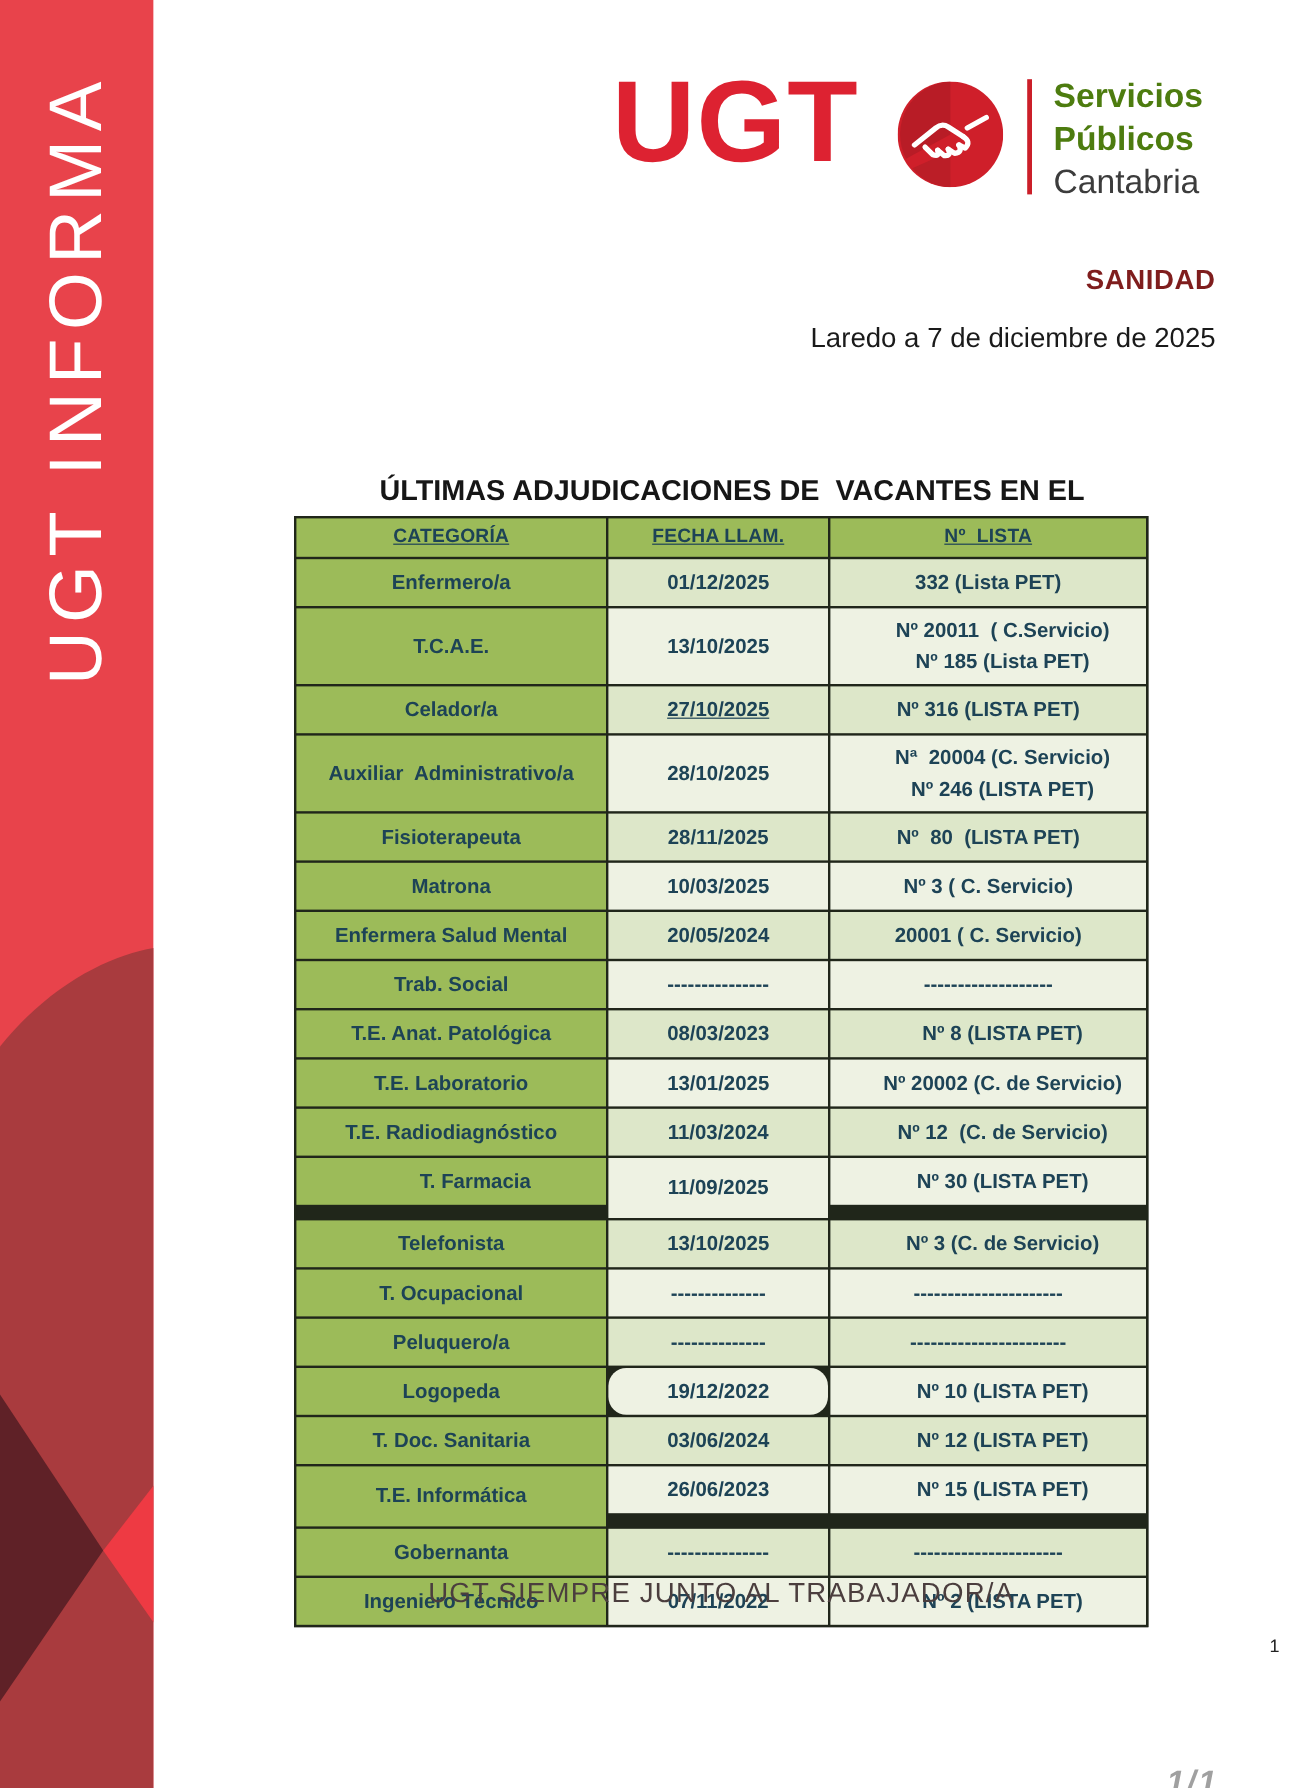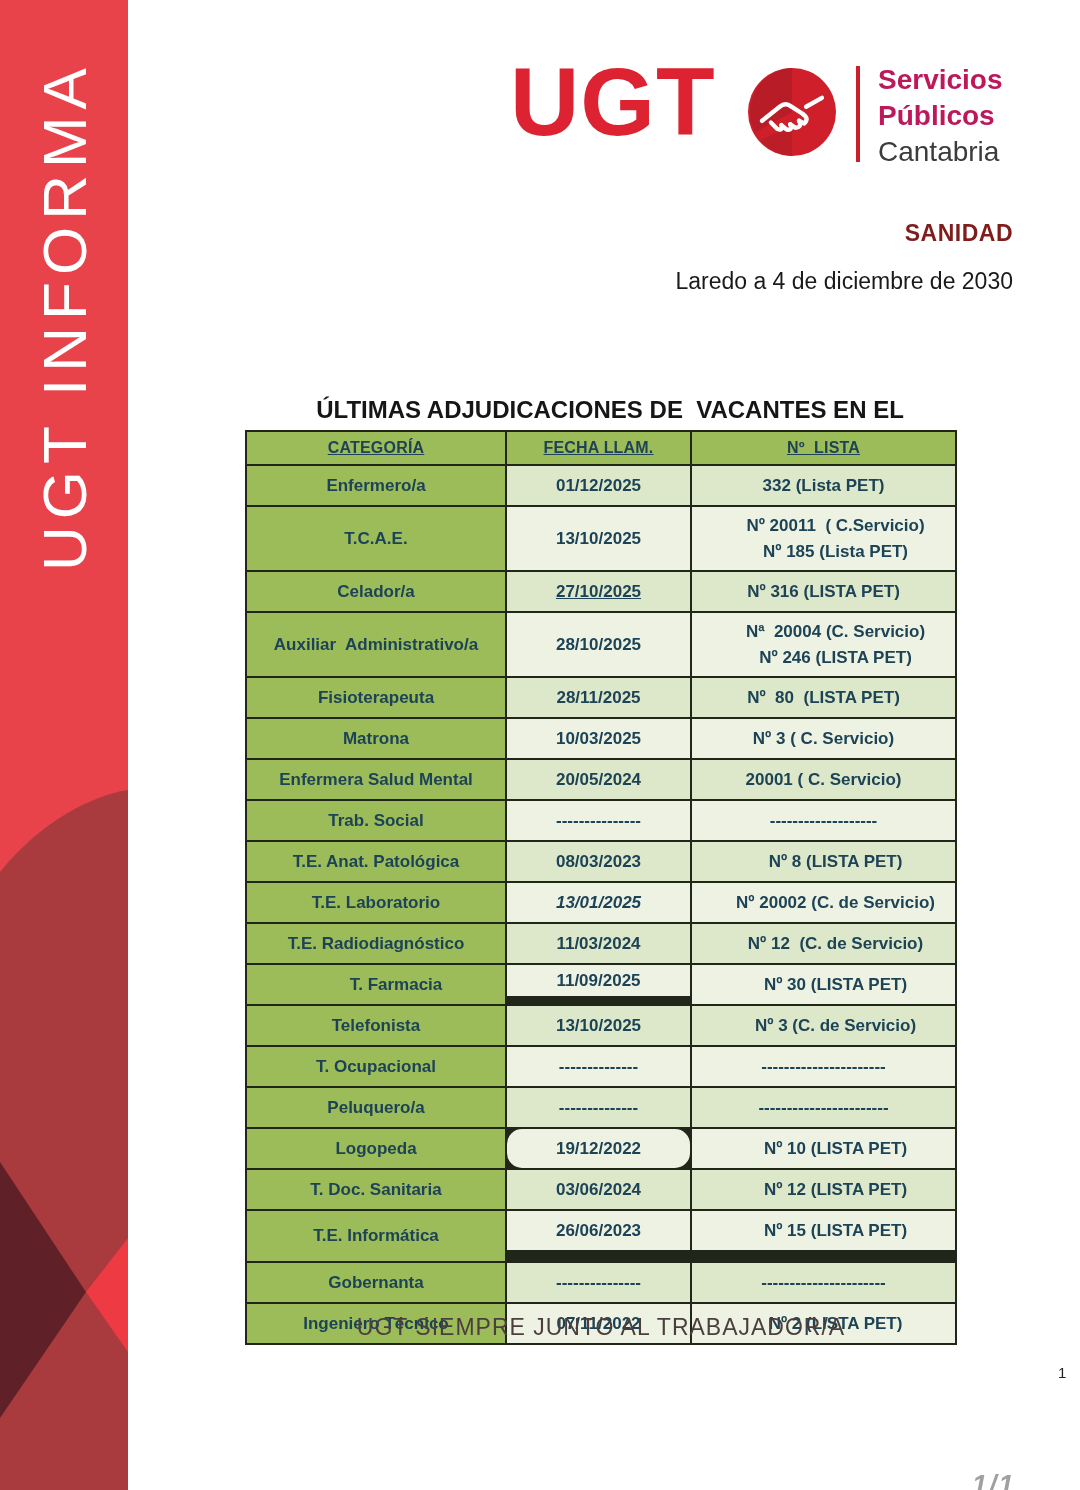--- a/index.html
+++ b/index.html
@@ -22,21 +22,21 @@
 
   
   .logo-ugt {
     position:absolute; left:510px; top:52px;
     font-size:96px; font-weight:800; letter-spacing:1px;
     color:#dd2231; line-height:100px;
   }
   .logo-circle { position:absolute; left:748px; top:68px; width:88px; height:88px; }
   .logo-divider { position:absolute; left:856px; top:66px; width:4px; height:96px; background:#cb1f29; }
   .logo-org { position:absolute; left:878px; top:62px; line-height:36px; }
-  .logo-org .l1, .logo-org .l2 { font-size:28px; font-weight:700; color:#be185d; }
+  .logo-org .l1, .logo-org .l2 { font-size:28px; font-weight:700; color:#4d7c0f; }
   .logo-org .l3 { font-size:28px; font-weight:400; color:#3c3c3c; }
 
   
   .sanidad {
     position:absolute; right:67px; top:220px;
     font-size:23px; font-weight:700; color:#7f1d1d; letter-spacing:0.5px;
   }
   .dateline {
     position:absolute; right:67px; top:268px;
     font-size:23px; font-weight:400; color:#1a1a1a;
@@ -122,21 +122,21 @@
 
   <div class="logo-divider"></div>
 
   <div class="logo-org">
     <div class="l1">Servicios</div>
     <div class="l2">Públicos</div>
     <div class="l3">Cantabria</div>
   </div>
 
   <div class="sanidad">SANIDAD</div>
-  <div class="dateline">Laredo a 4 de diciembre de 2030</div>
+  <div class="dateline">Laredo a 7 de diciembre de 2025</div>
   <div class="doc-title">
     <div>ÚLTIMAS ADJUDICACIONES DE  VACANTES EN EL</div>
     <div>HOSPITAL COMARCAL DE LAREDO</div>
   </div>
 
   <div class="vtable">
       <div class="cell head">CATEGORÍA</div>
       <div class="cell head">FECHA LLAM.</div>
       <div class="cell head">Nº  LISTA</div>
       <div class="cell cat" style="height: 39px;">Enfermero/a</div>
@@ -160,27 +160,27 @@
       <div class="cell cat" style="height: 39px;">Enfermera Salud Mental</div>
       <div class="cell fecha shade-dark" style="height: 39px;">20/05/2024</div>
       <div class="cell lista shade-dark align-center" style="height: 39px;"><div>20001 ( C. Servicio)</div></div>
       <div class="cell cat" style="height: 39px;">Trab. Social</div>
       <div class="cell fecha shade-light" style="height: 39px;">---------------</div>
       <div class="cell lista shade-light align-center" style="height: 39px;"><div>-------------------</div></div>
       <div class="cell cat" style="height: 39px;">T.E. Anat. Patológica</div>
       <div class="cell fecha shade-dark" style="height: 39px;">08/03/2023</div>
       <div class="cell lista shade-dark align-left" style="height: 39px;"><div>Nº 8 (LISTA PET)</div></div>
       <div class="cell cat" style="height: 39px;">T.E. Laboratorio</div>
-      <div class="cell fecha shade-light" style="height: 39px; font-style: italic;">13/01/2025</div>
+      <div class="cell fecha shade-light" style="height: 39px;">13/01/2025</div>
       <div class="cell lista shade-light align-left" style="height: 39px;"><div>Nº 20002 (C. de Servicio)</div></div>
       <div class="cell cat" style="height: 39px;">T.E. Radiodiagnóstico</div>
       <div class="cell fecha shade-dark" style="height: 39px;">11/03/2024</div>
       <div class="cell lista shade-dark align-left" style="height: 39px;"><div>Nº 12  (C. de Servicio)</div></div>
       <div class="cell cat" style="height: 39px; padding-left: 40px;">T. Farmacia</div>
-      <div class="cell fecha shade-light" style="height: 31px;">11/09/2025</div>
+      <div class="cell fecha shade-light" style="height: 50px;">11/09/2025</div>
       <div class="cell lista shade-light align-left" style="height: 39px;"><div>Nº 30 (LISTA PET)</div></div>
       <div class="cell cat" style="height: 39px;">Telefonista</div>
       <div class="cell fecha shade-dark" style="height: 39px;">13/10/2025</div>
       <div class="cell lista shade-dark align-left" style="height: 39px;"><div>Nº 3 (C. de Servicio)</div></div>
       <div class="cell cat" style="height: 39px;">T. Ocupacional</div>
       <div class="cell fecha shade-light" style="height: 39px;">--------------</div>
       <div class="cell lista shade-light align-center" style="height: 39px;"><div>----------------------</div></div>
       <div class="cell cat" style="height: 39px;">Peluquero/a</div>
       <div class="cell fecha shade-dark" style="height: 39px;">--------------</div>
       <div class="cell lista shade-dark align-center" style="height: 39px;"><div>-----------------------</div></div>

